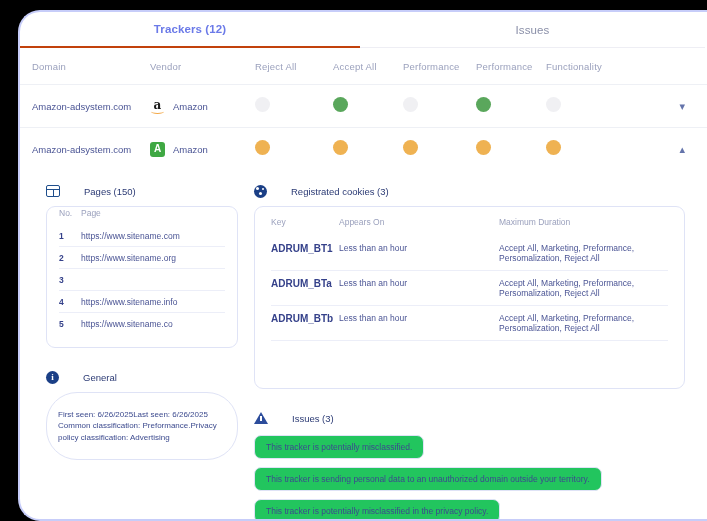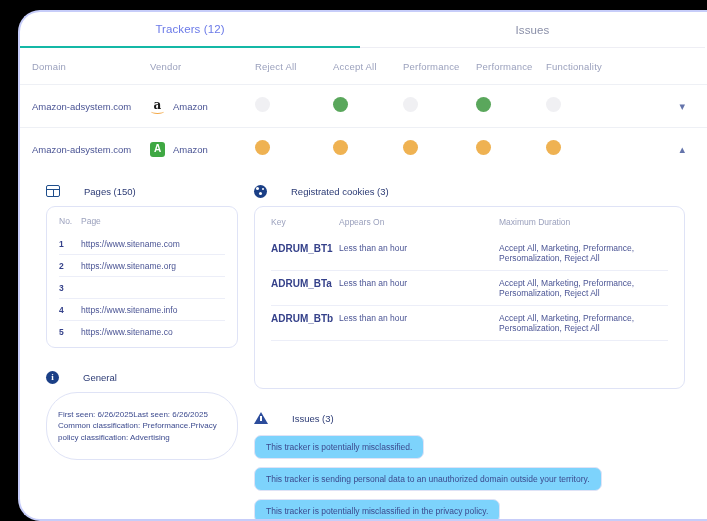--- a/index.html
+++ b/index.html
@@ -40,21 +40,21 @@
     flex: 0 0 auto;
     display: flex;
     align-items: center;
     justify-content: center;
     font-size: 11.5px;
     height: 36px;
     box-sizing: border-box;
     cursor: pointer;
     letter-spacing: .1px;
   }
-  .tab.trackers { width: 340px; color: #6b7ae8; border-bottom: 2px solid #14b8a6; }
+  .tab.trackers { width: 340px; color: #6b7ae8; border-bottom: 2px solid #c2410c; font-weight: bold; }
   .tab.issues   { width: 345px; color: #8a8fa8; border-bottom: 1px solid #eeeef4; }
   .tabs::after {
     content: "";
     position: absolute;
     left: 0; right: 0; bottom: 0;
     height: 1px;
     background: transparent;
   }
 
   
@@ -228,21 +228,21 @@
   }
 
   .card {
     border: 1px solid #dfe3f6;
     border-radius: 9px;
     background: #ffffff;
     box-sizing: border-box;
   }
 
   
-  .pages-card { padding: 9px 12px 6px 12px; height: 142px; }
+  .pages-card { padding: 1px 12px 6px 12px; height: 142px; }
   .pg-grid { display: grid; grid-template-columns: 22px 1fr; }
   .pg-head { font-size: 8.5px; color: #9ba1bd; padding-bottom: 7px; }
   .pg-no   { font-size: 8.5px; color: #35418a; font-weight: bold; }
   .pg-url  { font-size: 8.5px; color: #4a5494; }
   .pg-cell { padding: 5.5px 0 5.5px 0; }
   .pg-line { grid-column: 1 / -1; height:1px; background:#eceef8; }
 
   
   .cookies-card { padding: 10px 16px 10px 16px; height: 183px; }
   .ck-grid { display: grid; grid-template-columns: 68px 160px 1fr; }
@@ -264,21 +264,21 @@
   .general-text {
     font-size: 8px;
     line-height: 1.45;
     color: #3c4a8e;
   }
 
   
   .issue-pill {
     border: 1px solid #dfe3f6;
     border-radius: 7px;
-    background: #7dd3fc;
+    background: #22c55e;
     font-size: 8.5px;
     color: #3c4a8e;
     padding: 6px 11px;
     display: inline-block;
     margin-bottom: 8px;
   }
   .issues-list { margin-top: 2px; }
 </style>
 </head>
 <body>

